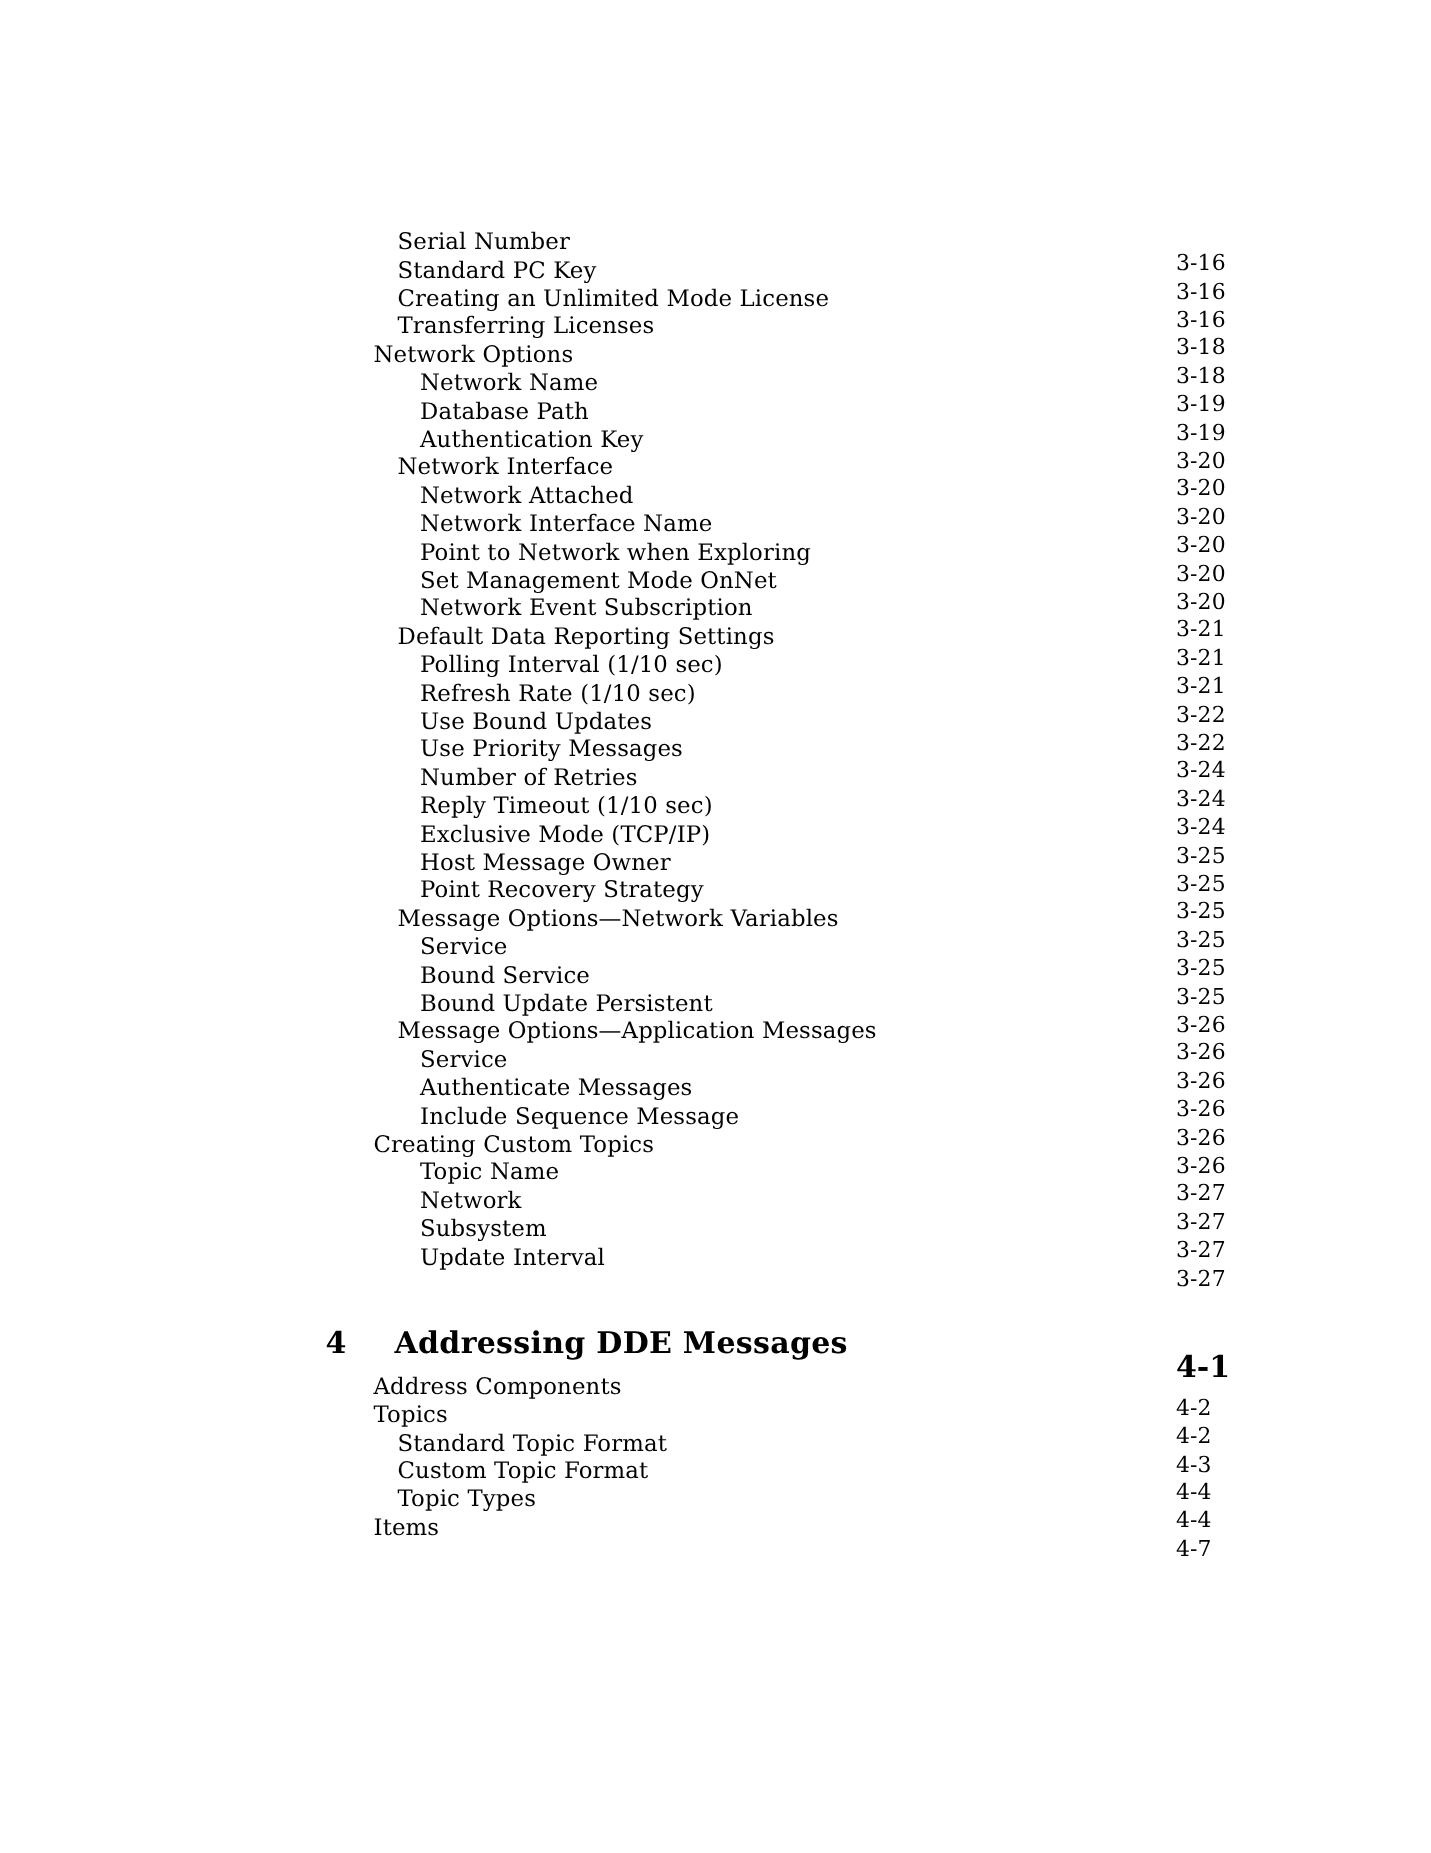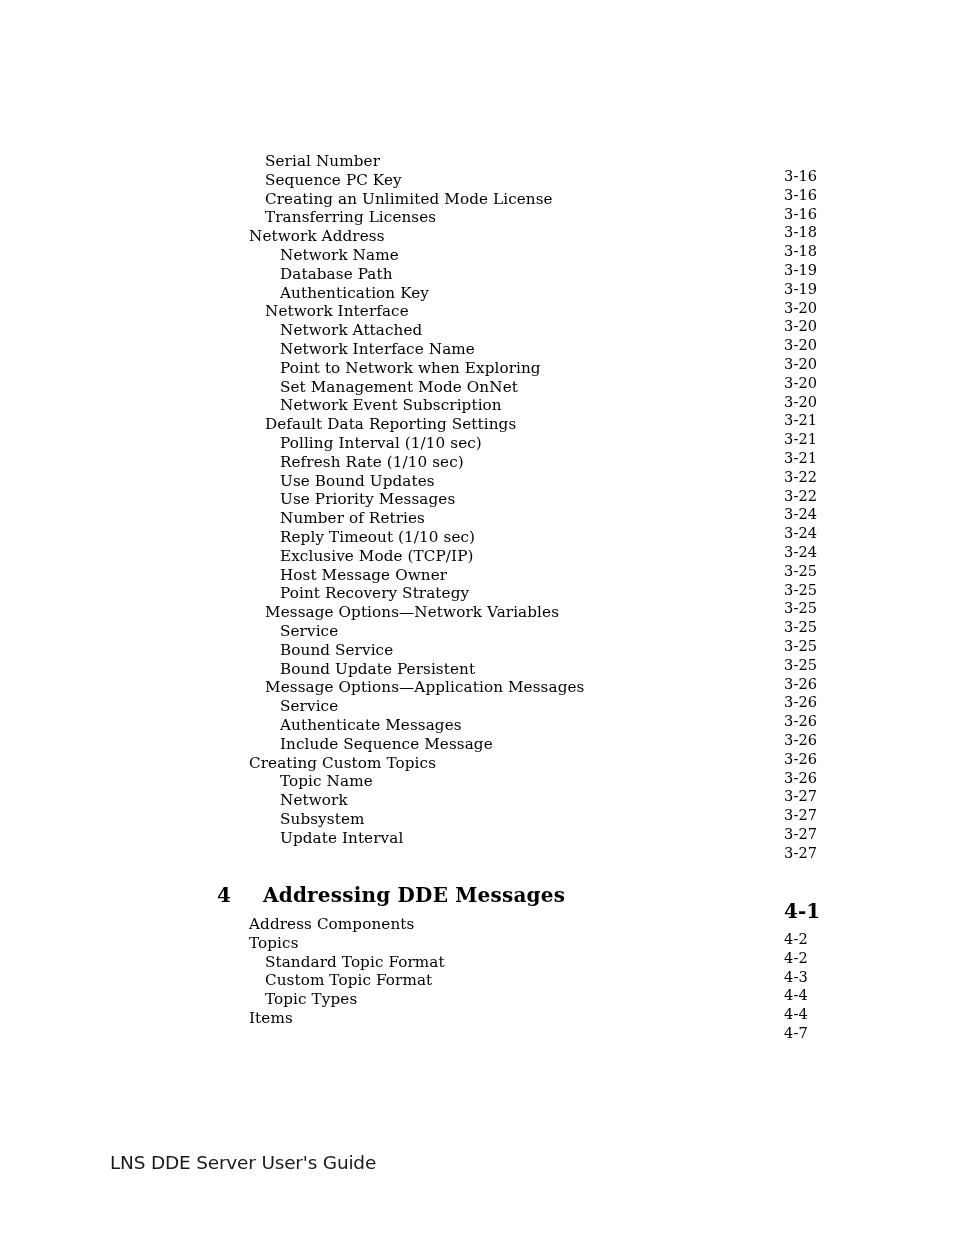--- a/index.html
+++ b/index.html
@@ -134,33 +134,33 @@
 <body>
 
 <div class="page">
 
   <div class="toc" id="toc-continued">
       <div class="toc-row lvl2">
         <span class="label">Serial Number</span>
         <span class="page-num">3-16</span>
       </div>
       <div class="toc-row lvl2">
-        <span class="label">Sequence PC Key</span>
+        <span class="label">Standard PC Key</span>
         <span class="page-num">3-16</span>
       </div>
       <div class="toc-row lvl2">
         <span class="label">Creating an Unlimited Mode License</span>
         <span class="page-num">3-16</span>
       </div>
       <div class="toc-row lvl2">
         <span class="label">Transferring Licenses</span>
         <span class="page-num">3-18</span>
       </div>
       <div class="toc-row lvl1">
-        <span class="label">Network Address</span>
+        <span class="label">Network Options</span>
         <span class="page-num">3-18</span>
       </div>
       <div class="toc-row lvl3">
         <span class="label">Network Name</span>
         <span class="page-num">3-19</span>
       </div>
       <div class="toc-row lvl3">
         <span class="label">Database Path</span>
         <span class="page-num">3-19</span>
       </div>
@@ -314,17 +314,16 @@
           <span class="page-num">4-4</span>
         </div>
         <div class="toc-row lvl1">
           <span class="label">Items</span>
           <span class="page-num">4-7</span>
         </div>
       </div>
   </div>
 
   <div class="footer">
-    <span class="doc-title">LNS DDE Server User's Guide</span>
     <span class="folio">v</span>
   </div>
 
 </div>
 
 </body></html>

